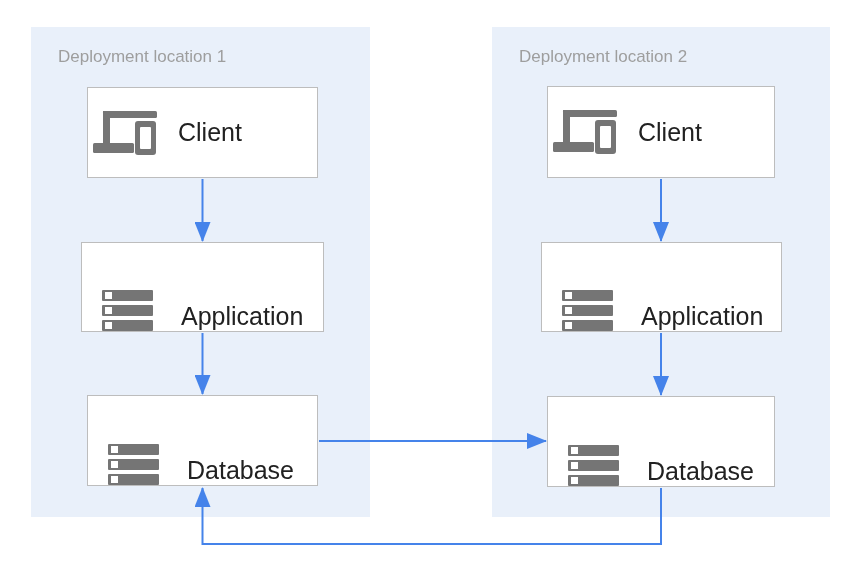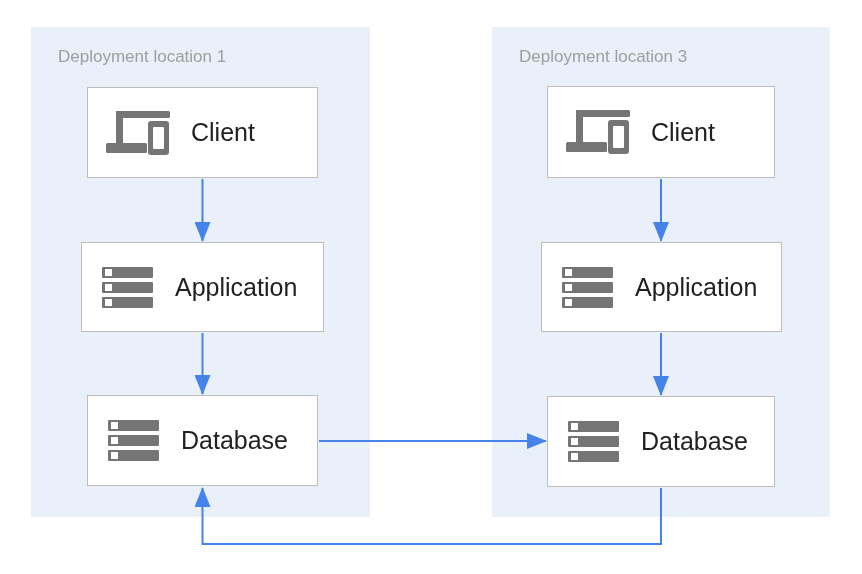--- a/index.html
+++ b/index.html
@@ -46,22 +46,22 @@
   .node .label {
     font-size: 25px;
     color: var(--label-text, #212121);
     white-space: nowrap;
   }
   .node .icon {
     display: inline-flex;
     color: var(--icon-color, #757575);
     flex: none;
   }
-  .node-client { padding-left: 18px; gap: 21px; }
-  .node-server { padding-left: 20px; gap: 22px; }
+  .node-client { padding-left: 5px; gap: 21px; }
+  .node-server { padding-left: 20px; gap: 28px; align-items: flex-end; }
 
   #client1 { left: 87px;  top: 87px;  width: 231px; height: 91px; }
   #app1    { left: 81px;  top: 242px; width: 243px; height: 90px; }
   #db1     { left: 87px;  top: 395px; width: 231px; height: 91px; }
   #client2 { left: 547px; top: 86px;  width: 228px; height: 92px; }
   #app2    { left: 541px; top: 242px; width: 241px; height: 90px; }
   #db2     { left: 547px; top: 396px; width: 228px; height: 91px; }
 
   svg.edges {
     position: absolute;
@@ -81,21 +81,21 @@
 </head>
 <body>
 
 <div class="canvas">
 
   <section class="panel" id="panel1">
     <h2 class="panel-title">Deployment location 1</h2>
   </section>
 
   <section class="panel" id="panel2">
-    <h2 class="panel-title">Deployment location 3</h2>
+    <h2 class="panel-title">Deployment location 2</h2>
   </section>
 
   <div class="node node-client" id="client1">
     <span class="icon">
       <svg width="64" height="44" viewBox="0 0 64 44" aria-hidden="true">
         <rect x="10" y="0" width="54" height="7" rx="1.5" fill="currentColor"></rect>
         <rect x="10" y="0" width="7" height="34" fill="currentColor"></rect>
         <rect x="0" y="32" width="41" height="10" rx="1.5" fill="currentColor"></rect>
         <rect x="42" y="10" width="21" height="34" rx="3" fill="currentColor"></rect>
         <rect x="47" y="16" width="11" height="22" rx="1" fill="#ffffff"></rect>

